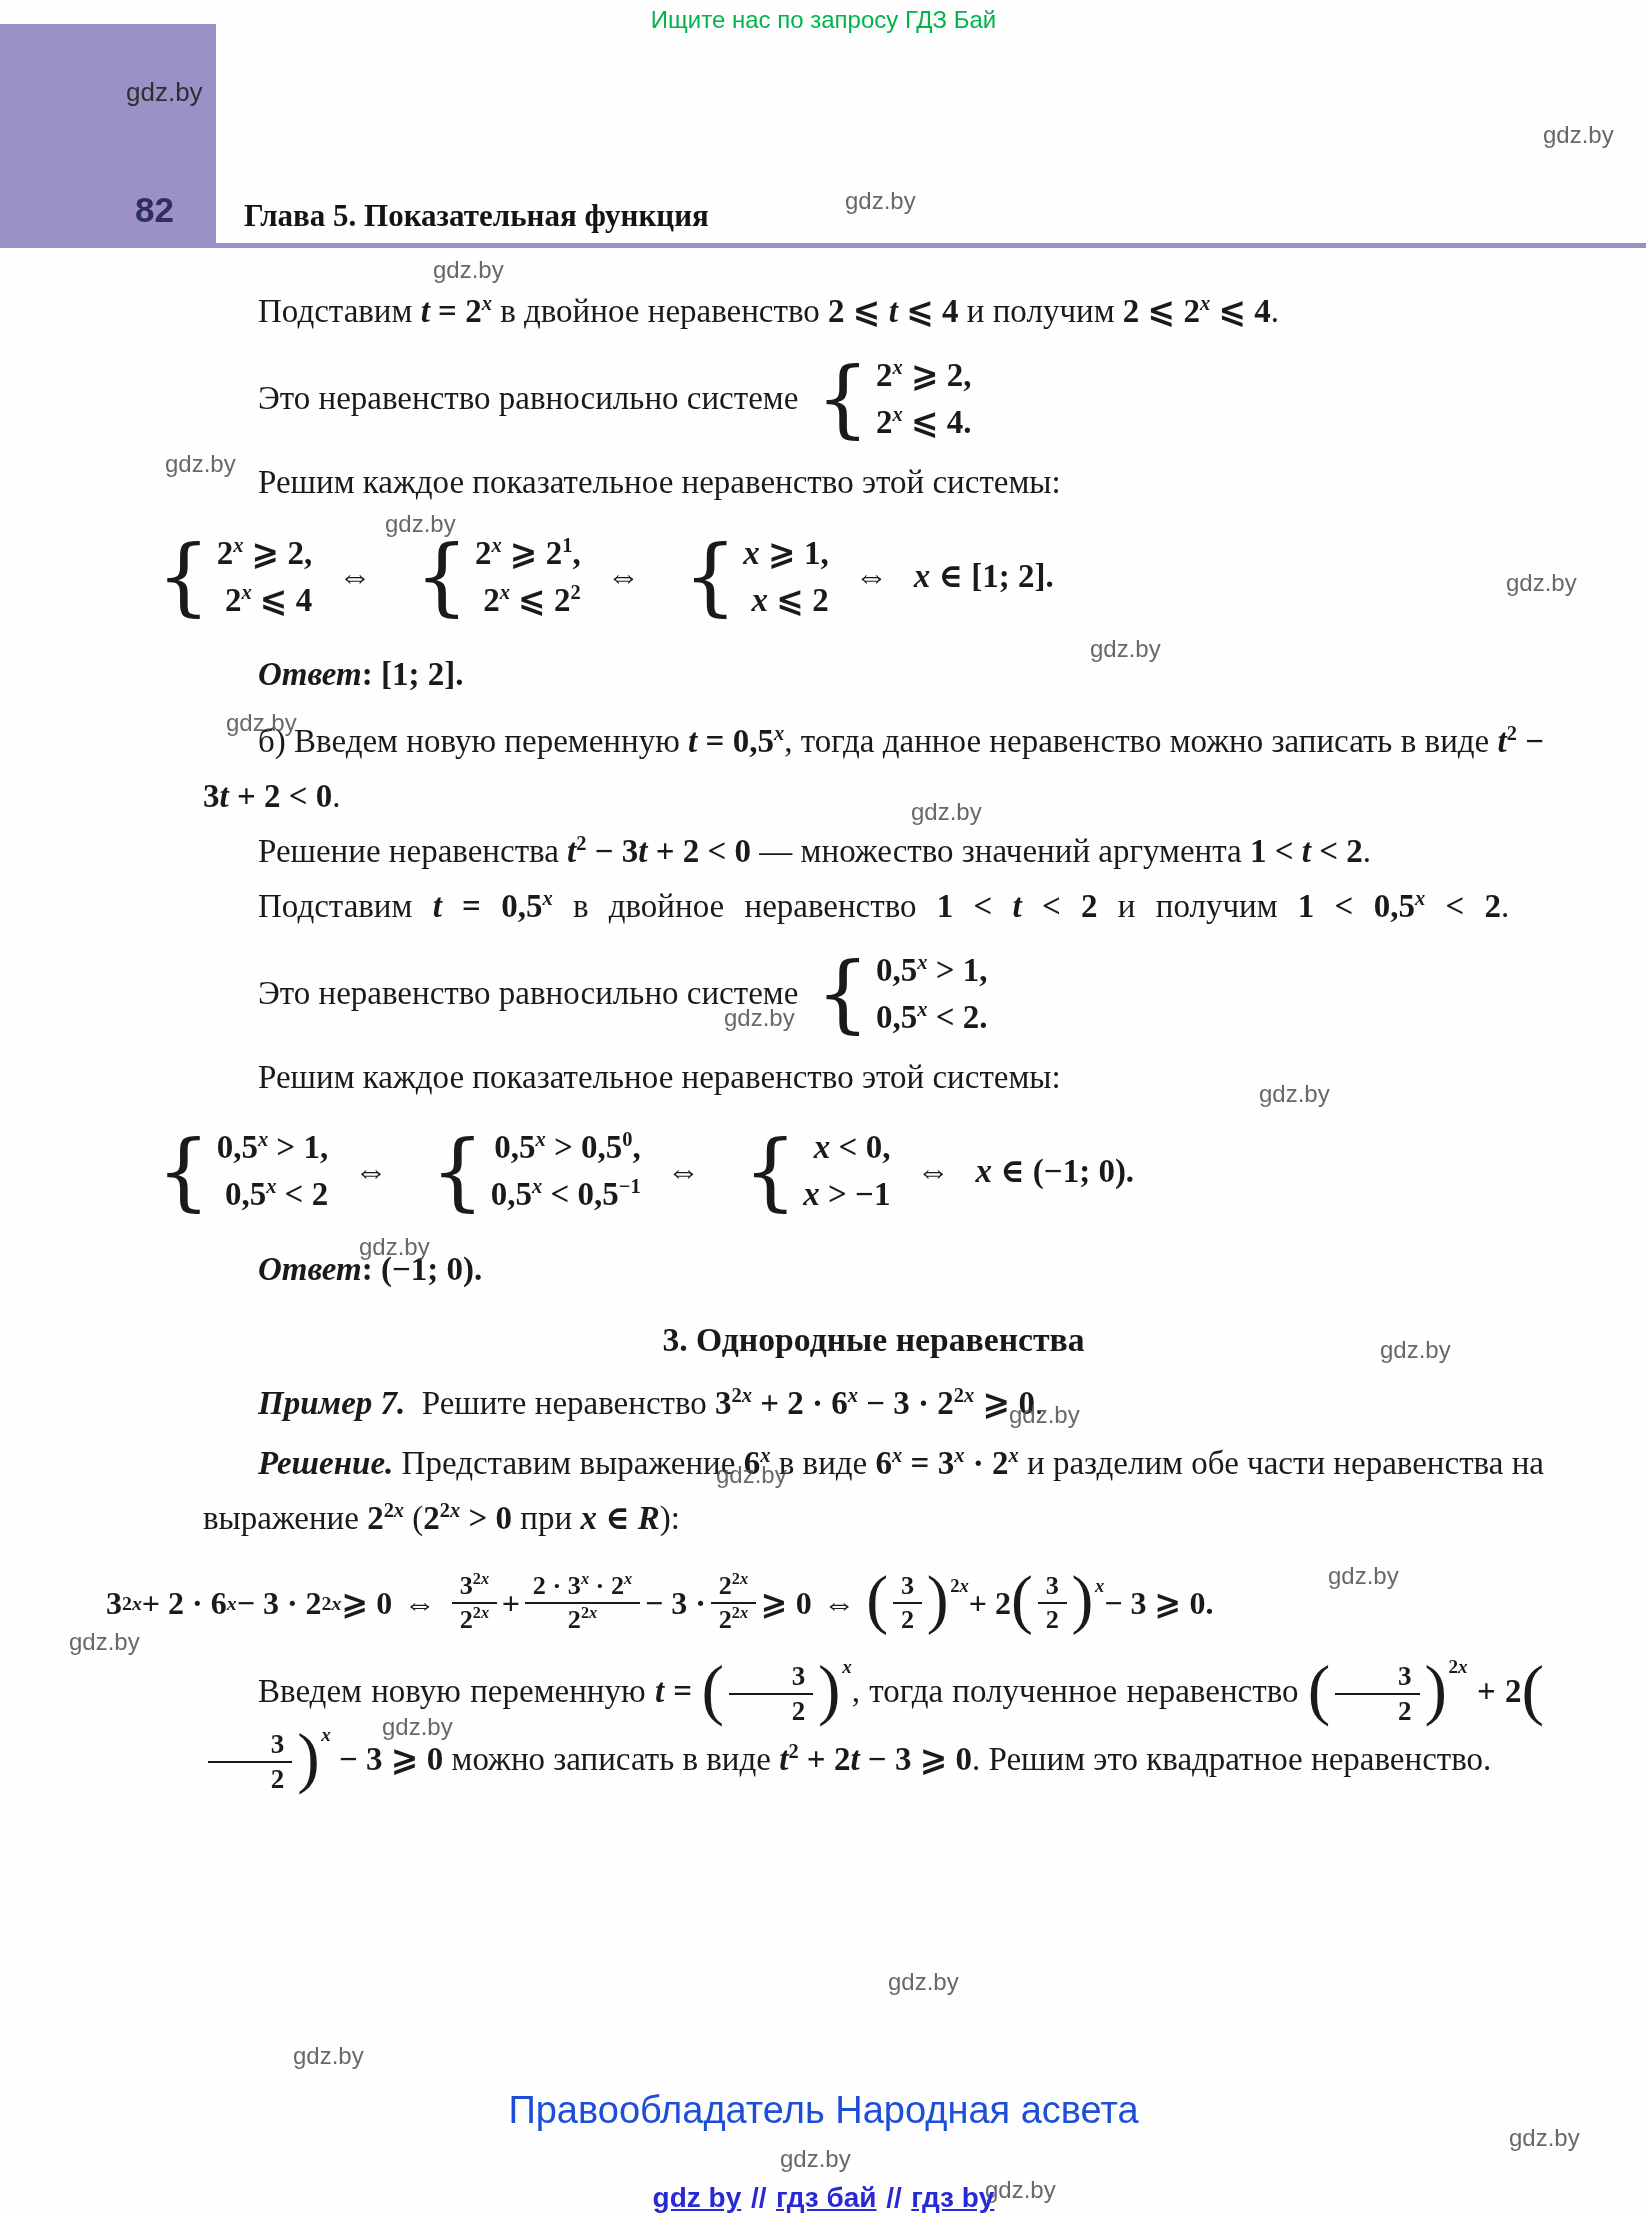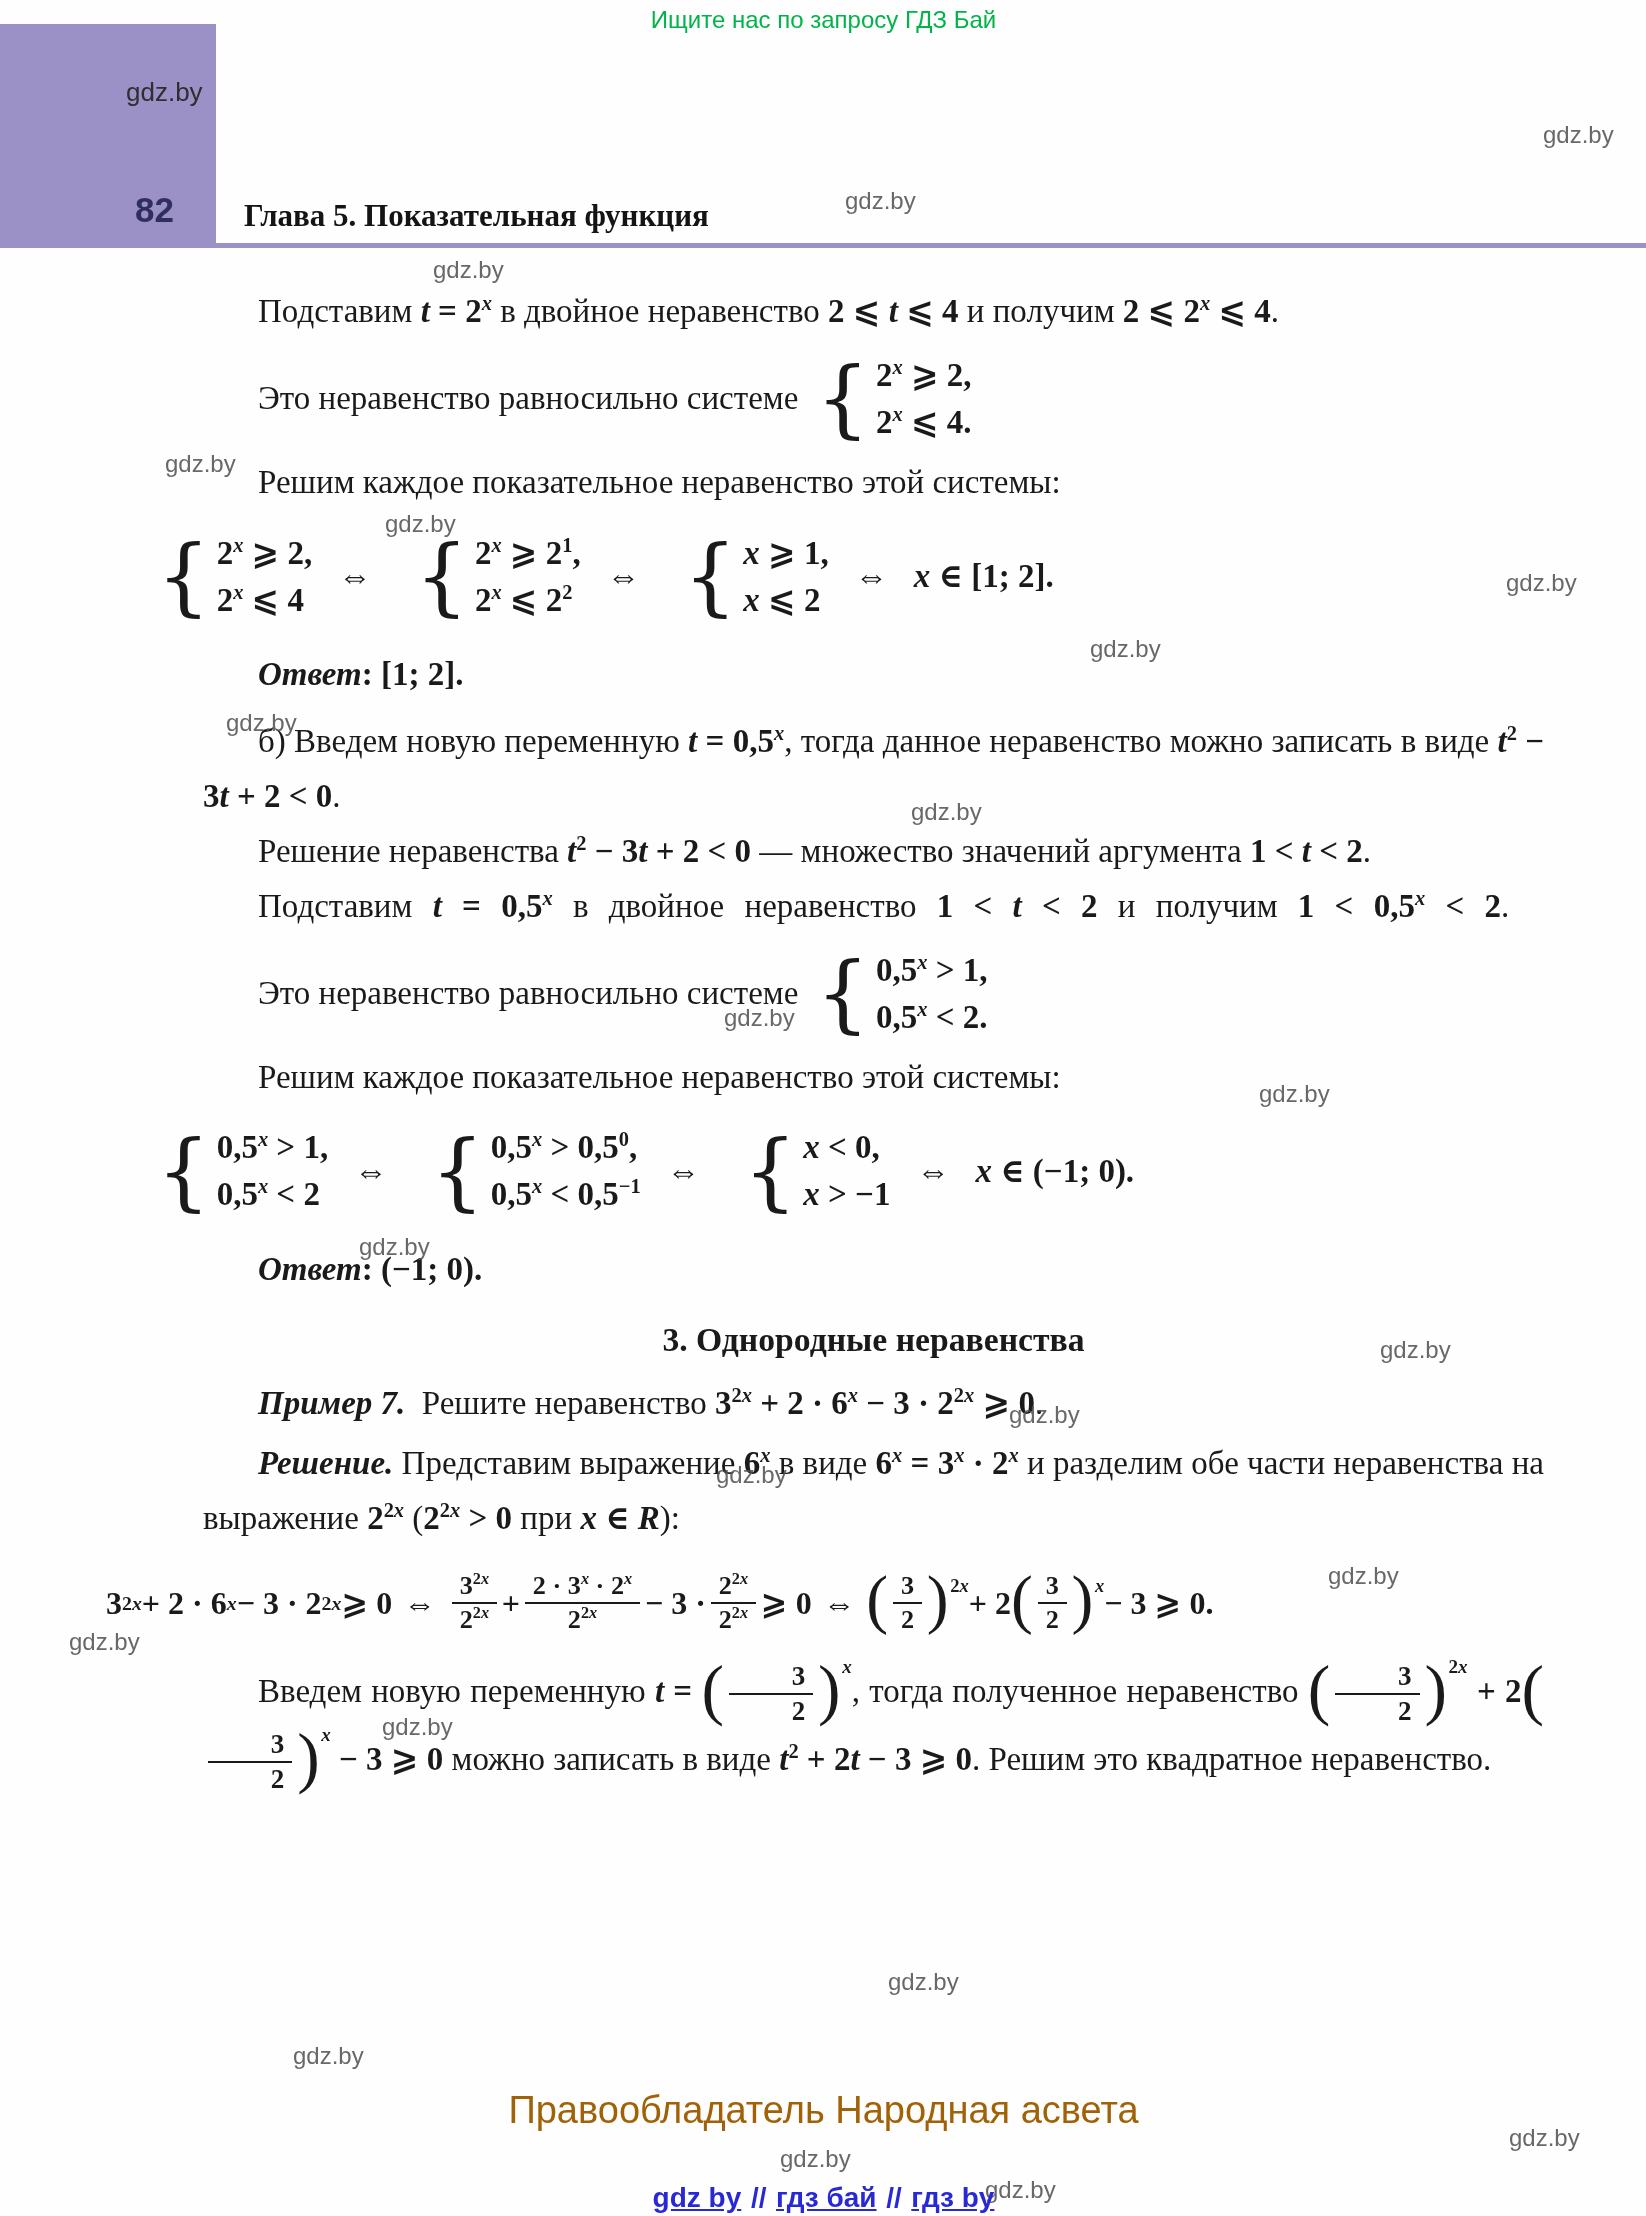--- a/index.html
+++ b/index.html
@@ -36,21 +36,21 @@
   sup{font-size:0.62em;line-height:0;}
   .mt6{margin-top:4.8px;}.mt12{margin-top:9.7px;}.mt14{margin-top:11.3px;}.mt16{margin-top:13px;}.mt24{margin-top:19.3px;}.mt30{margin-top:24px;}
 
   .row{display:flex;align-items:center;}
   .row .lead{padding-left:55px;white-space:nowrap;}
   .system{display:inline-flex;align-items:center;margin-left:17.7px;}
   .brace{
     font-size:2.55em;font-weight:normal;line-height:0.92;margin-right:6.4px;
     font-family:"DejaVu Serif","DejaVu Sans",serif;
   }
-  .sys-rows{display:inline-flex;flex-direction:column;align-items:flex-start;}
+  .sys-rows{display:inline-flex;flex-direction:column;align-items:flex-end;}
   .sys-row{line-height:1.42;white-space:nowrap;font-weight:bold;}
 
   .eqline{display:flex;align-items:center;gap:26px;margin-left:-64px;white-space:nowrap;}
   .eqline .arrow,.arr{font-weight:normal;}
   .arr{padding:0 11.3px;}
   .result{font-weight:bold;}
   .answer{font-weight:bold;}
 
   .heading3{margin:14.5px 0 0 0;text-align:center;font-size:1.02em;font-weight:bold;}
 
@@ -69,21 +69,21 @@
   
   .wm-layer{position:absolute;left:0;top:0;width:100%;height:100%;pointer-events:none;}
   .wm{
     position:absolute;font-family:"Liberation Sans","DejaVu Sans",sans-serif;
     font-size:24px;color:#545454;opacity:0.88;white-space:nowrap;
   }
 
   
   .footer-copy{
     position:absolute;top:2089px;left:0;width:100%;text-align:center;
-    font-family:"Liberation Sans","DejaVu Sans",sans-serif;font-size:38px;color:#a16207;
+    font-family:"Liberation Sans","DejaVu Sans",sans-serif;font-size:38px;color:#1d4ed8;
   }
   .footer-links{
     position:absolute;top:2182px;left:0;width:100%;text-align:center;
     font-family:"Liberation Sans","DejaVu Sans",sans-serif;font-size:28px;color:#2929d4;font-weight:bold;
   }
   .footer-links a{color:#2929d4;text-decoration:underline;margin:0 4.8px;cursor:pointer;}
   .footer-links .sep{margin:0 4.8px;text-decoration:none;}
 </style>
 </head>
 <body>

